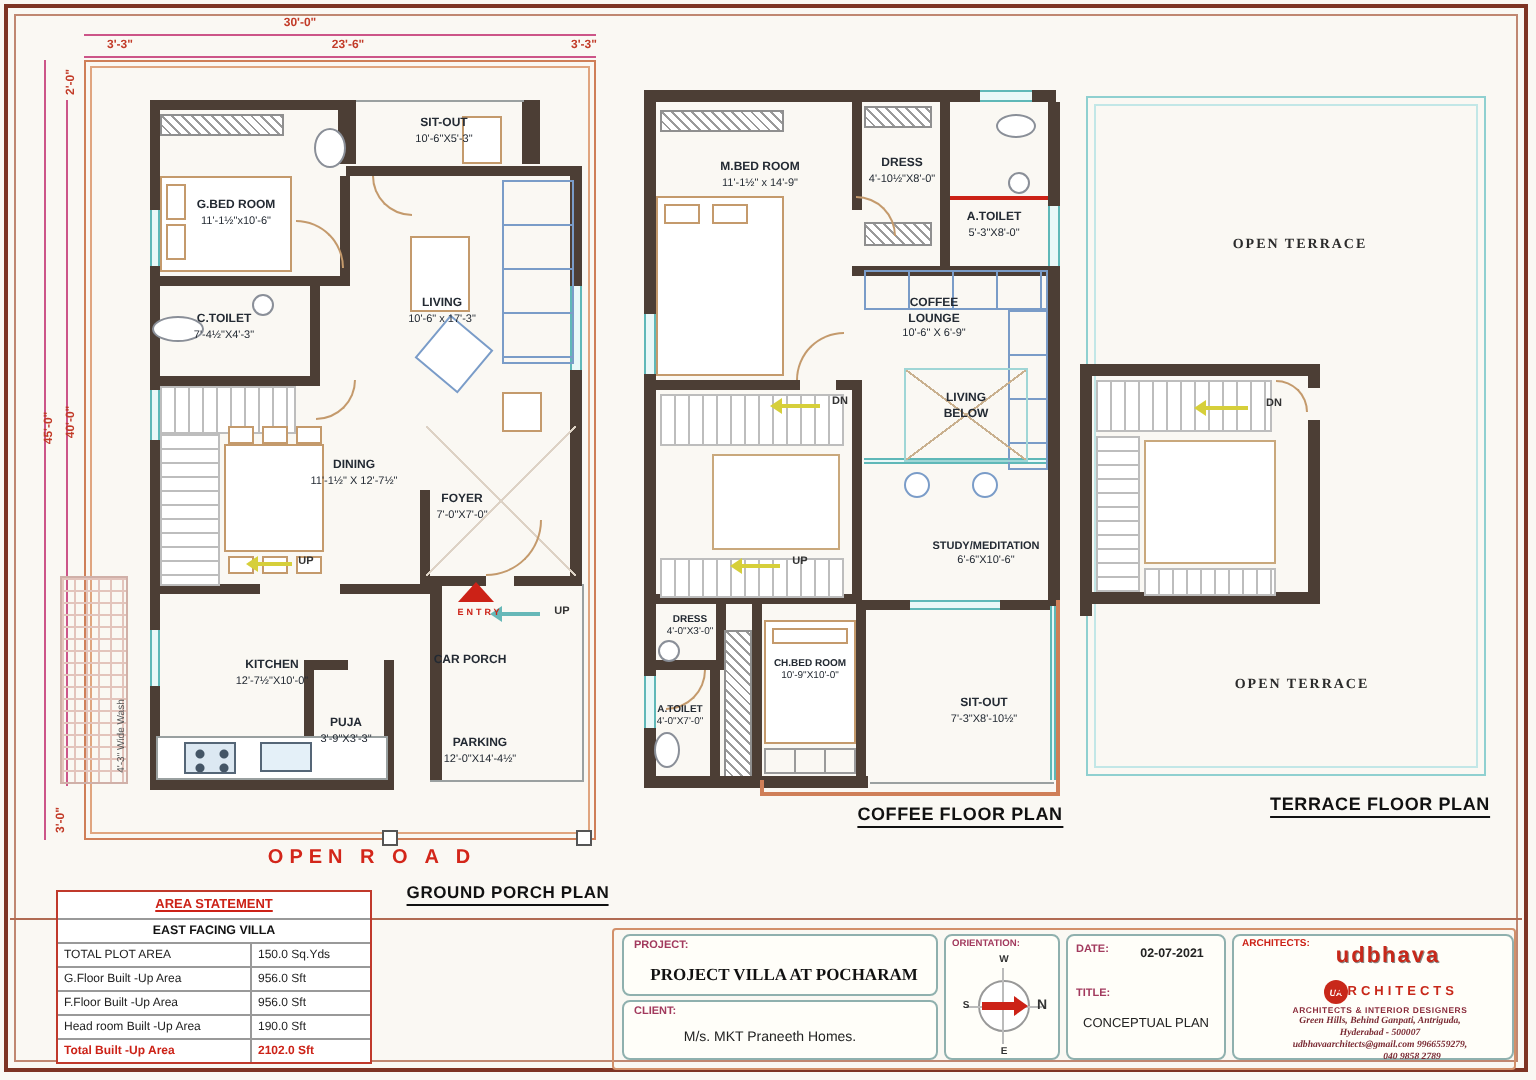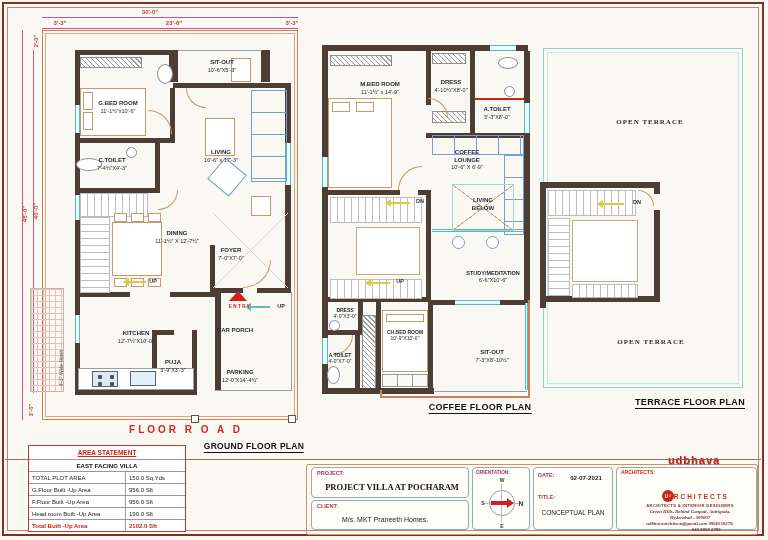--- a/index.html
+++ b/index.html
@@ -210,22 +210,22 @@
   <div class="room" style="left:240px;top:376px">
     <span class="rn">PARKING</span>
     <span class="rd">12'-0"X14'-4½"</span>
   </div>
   <i class="yar" style="left:128px;top:281px;width:18px"></i>
   <span class="uplbl" style="left:153px;top:281px">UP</span>
   <i class="entrytri" style="left:229px;top:291px"></i>
   <span class="entrylbl" style="left:240px;top:306px">ENTRY</span>
   <i class="tar" style="left:250px;top:306px;width:20px"></i>
   <span class="uplbl" style="left:281px;top:306px">UP</span>
-  <span class="road" style="left:186px;top:429px">FLOOR  R O A D</span>
-  <span class="ptitle" style="left:254px;top:447px;font-size:8.5px">GROUND FLOOR PLAN</span>
+  <span class="road" style="left:186px;top:429px">OPEN  R O A D</span>
+  <span class="ptitle" style="left:254px;top:447px;font-size:8.5px">GROUND PORCH PLAN</span>
 
   <i class="w" style="left:322px;top:45px;width:206px;height:6px"></i>
   <i class="winH" style="left:490px;top:45px;width:26px;height:6px"></i>
   <i class="w" style="left:322px;top:51px;width:6px;height:106px"></i>
   <i class="winV" style="left:322px;top:157px;width:6px;height:30px"></i>
   <i class="w" style="left:322px;top:187px;width:6px;height:151px"></i>
   <i class="winV" style="left:322px;top:338px;width:6px;height:26px"></i>
   <i class="w" style="left:322px;top:364px;width:6px;height:30px"></i>
   <i class="w" style="left:524px;top:51px;width:6px;height:52px"></i>
   <i class="winV" style="left:524px;top:103px;width:6px;height:34px"></i>
@@ -392,21 +392,21 @@
   <div class="rcell" style="left:533px;top:467px;width:80px;height:63px"></div>
   <i class="tl" style="left:534px;top:490px;width:78px;height:1px;background:#8fb0ae"></i>
   <span class="tbl" style="left:538px;top:472px">DATE:</span>
   <span class="tbv datev" style="left:586px;top:477px">02-07-2021</span>
   <span class="tbl" style="left:538px;top:494px">TITLE:</span>
   <span class="tbv titlev" style="left:573px;top:512px">CONCEPTUAL PLAN</span>
 
   <div class="rcell" style="left:616px;top:467px;width:141px;height:63px"></div>
   <span class="tbl" style="left:621px;top:469px;color:#cc2217;font-size:5px">ARCHITECTS:</span>
   <i style="left:659px;top:475px;width:12px;height:15px;border:1px solid #888;background:repeating-linear-gradient(to bottom,#aaa 0 2px,#ddd 2px 4px)"></i>
-  <span class="logoTop" style="left:694px;top:460px">udbhava</span>
+  <span class="logoTop" style="left:694px;top:478px">udbhava</span>
   <i class="badge" style="left:662px;top:490px">UA</i>
   <span class="logoBot" style="left:698px;top:496px">ARCHITECTS</span>
   <span class="tag" style="left:690px;top:505px">ARCHITECTS &amp; INTERIOR DESIGNERS</span>
   <span class="addr" style="left:690px;top:511px">Green Hills, Behind Ganpati, Antriguda,</span>
   <span class="addr" style="left:690px;top:517px">Hyderabad - 500007</span>
   <span class="addr" style="left:690px;top:523px">udbhavaarchitects@gmail.com 9966559279,</span>
   <span class="addr" style="left:706px;top:529px">040 9858 2789</span>
 </div>
 
 </body></html>

